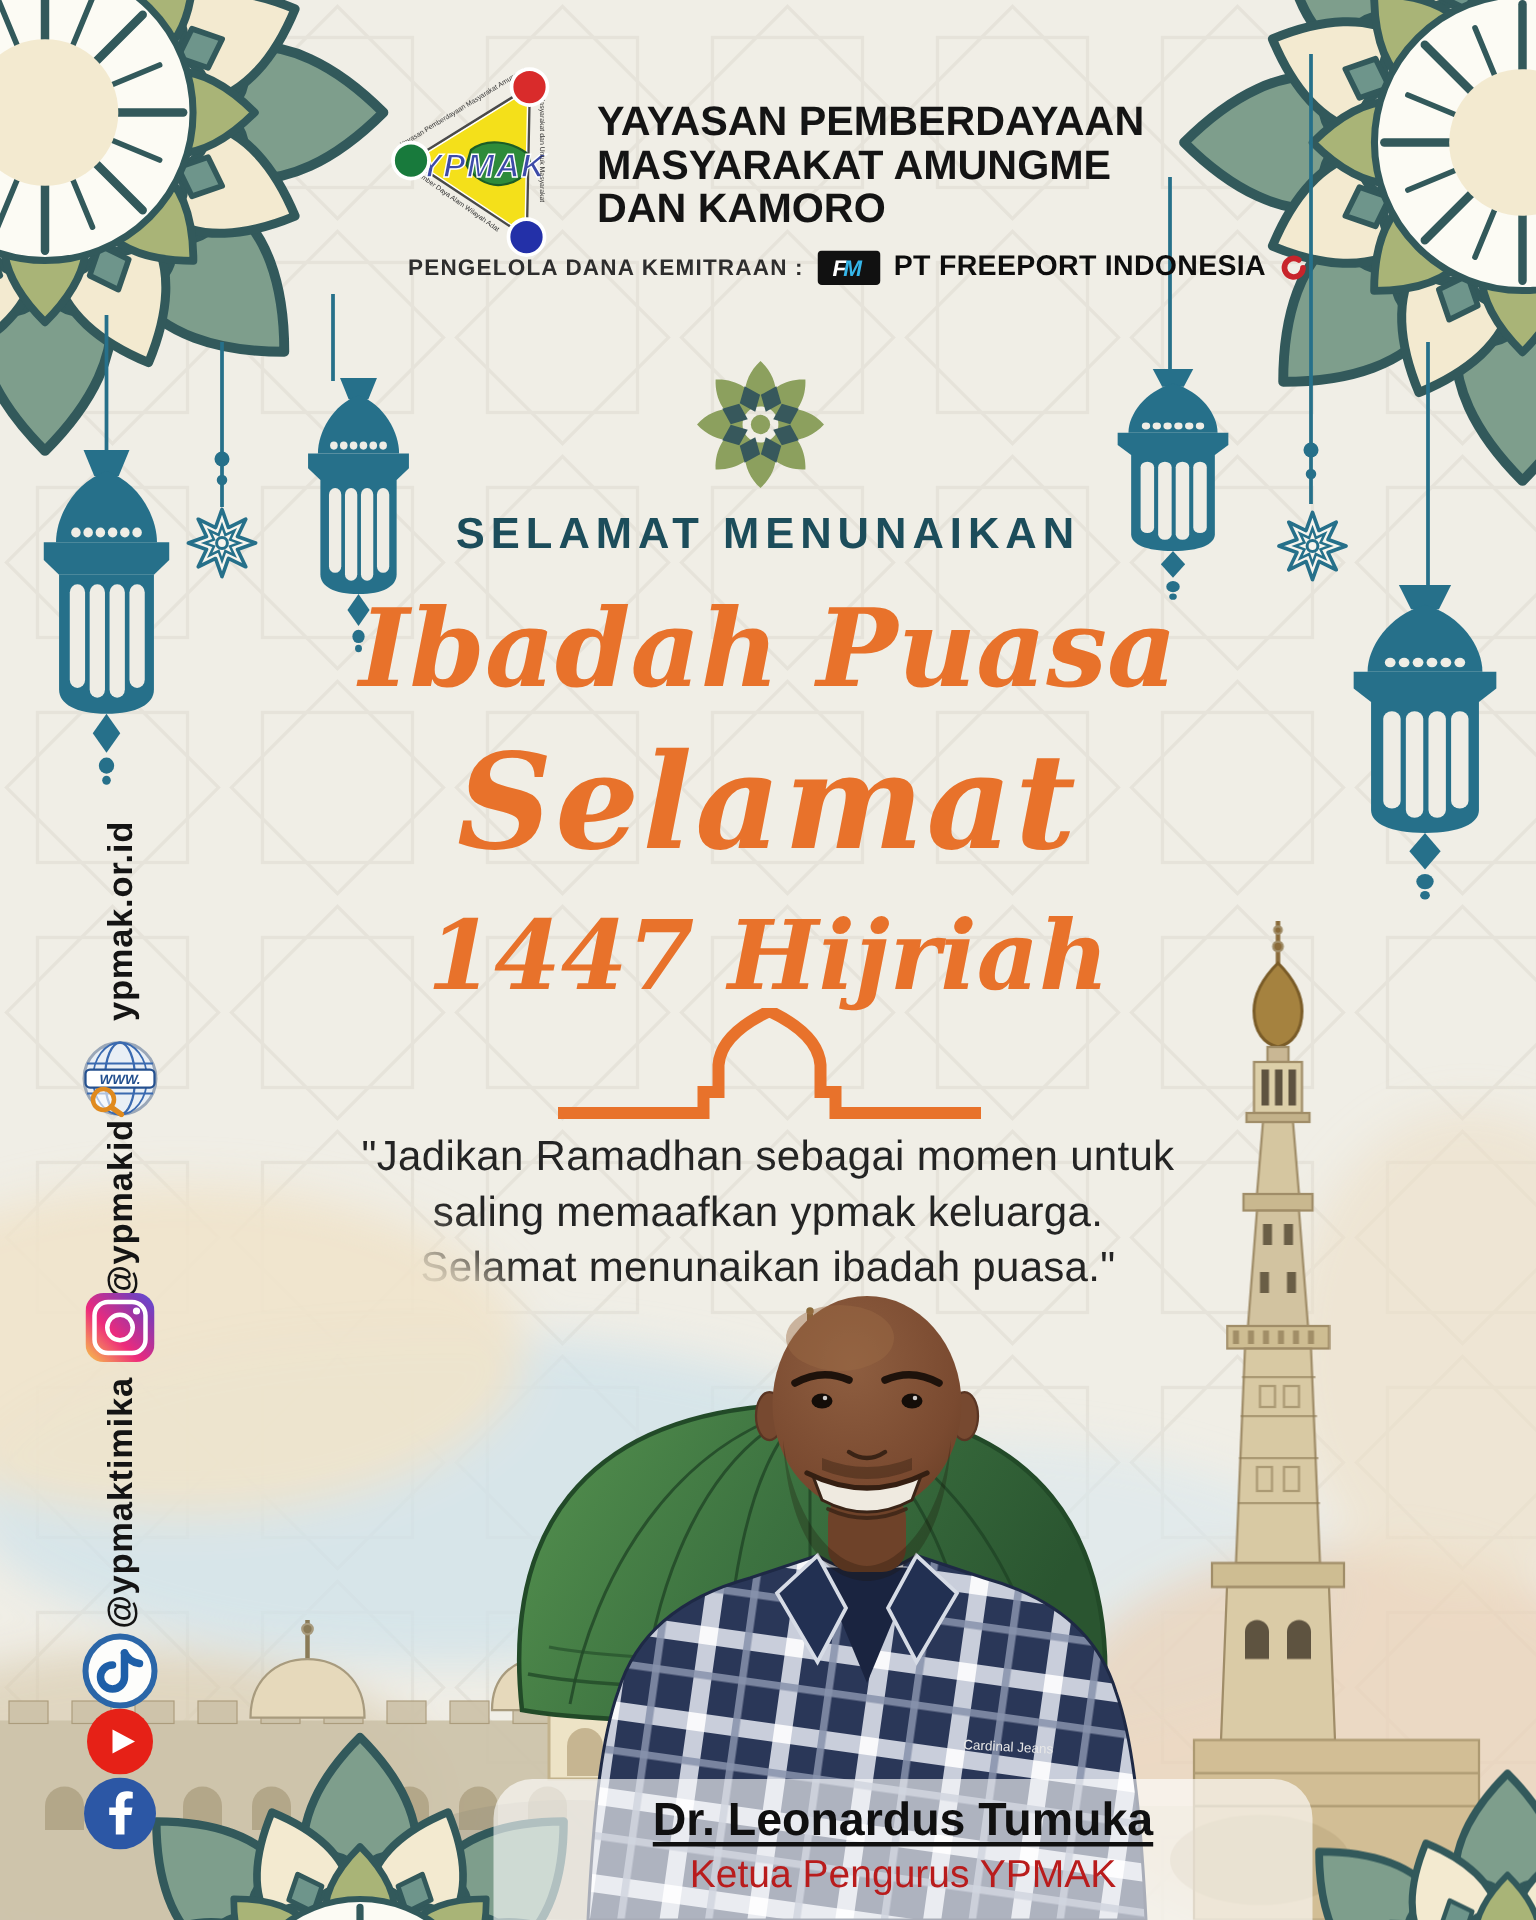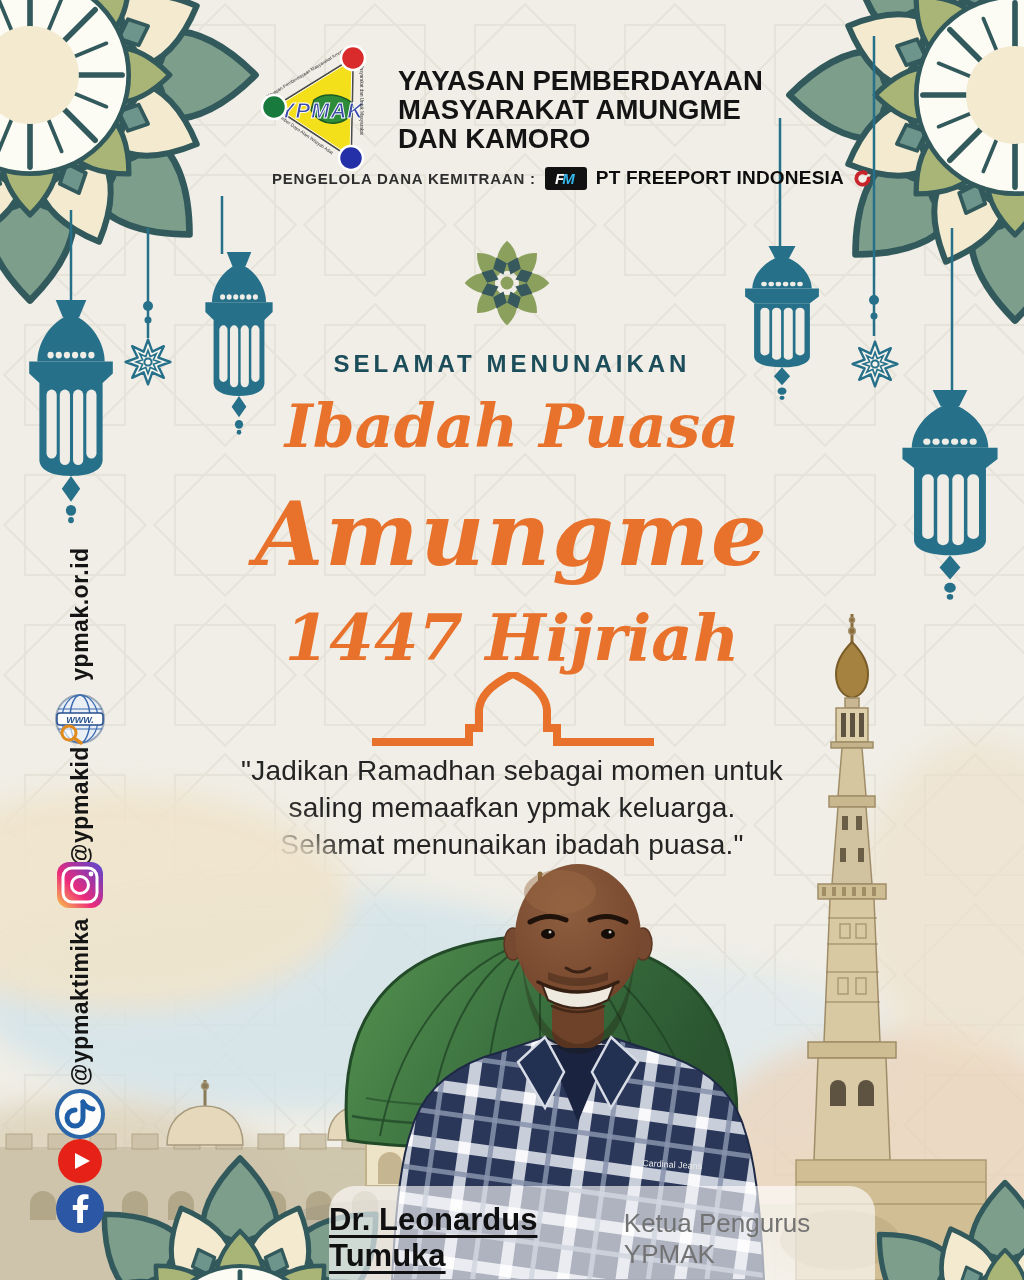--- a/index.html
+++ b/index.html
@@ -1,36 +1,36 @@
 <!DOCTYPE html>
 <html><head>
 <meta charset="utf-8">
 <style>
   html,body{margin:0;padding:0;background:#444;}
   #canvas{position:relative;width:1024px;height:1280px;margin:0 auto;background:#F0EEE6;overflow:hidden;
           font-family:"Liberation Sans",sans-serif;}
   .abs{position:absolute;}
   .centered{left:0;right:0;margin:auto;text-align:center;}
-  .eyebrow{top:350px;font-size:24px;font-weight:bold;letter-spacing:4px;color:#1C4D5B;}
+  .eyebrow{top:340px;font-size:29px;font-weight:bold;letter-spacing:4px;color:#1C4D5B;}
   .script{font-family:"DejaVu Serif",serif;font-style:italic;font-weight:bold;color:#E8722B;}
-  .title1{top:396px;font-size:60px;line-height:1;}
+  .title1{top:396px;font-size:72px;line-height:1;}
   .title2{top:490px;font-size:88px;line-height:1;letter-spacing:2px;}
   .year{top:600px;font-size:64px;}
   .quote{top:752px;font-size:28px;line-height:37px;font-weight:500;color:#242424;letter-spacing:.2px;}
   .org-block{left:398px;top:66px;width:430px;font-size:27.5px;font-weight:bold;line-height:29px;color:#141414;}
   .partner-row{left:272px;top:163px;height:30px;display:flex;align-items:center;gap:9px;}
   .partner-label{font-size:15px;font-weight:bold;letter-spacing:.8px;color:#2E2E2E;}
   .partner-name{font-size:19px;font-weight:bold;letter-spacing:.2px;color:#0D0D0D;}
   .vtext{position:absolute;transform:rotate(-90deg);transform-origin:center;font-weight:bold;
          font-size:23px;color:#141414;text-align:center;letter-spacing:.5px;height:30px;line-height:30px;}
   .banner{left:329px;top:1186px;width:546px;height:94px;background:rgba(255,255,255,.62);
-          border-radius:26px 26px 0 0;display:flex;flex-direction:row;align-items:center;padding-top:9px;box-sizing:border-box;}
+          border-radius:26px 26px 0 0;display:flex;flex-direction:column;align-items:center;padding-top:9px;box-sizing:border-box;}
   .banner-name{font-size:31px;font-weight:bold;color:#101010;text-decoration:underline;
                text-underline-offset:5px;text-decoration-thickness:2.5px;}
-  .banner-role{font-size:26px;color:#737373;margin-top:3px;}
+  .banner-role{font-size:26px;color:#b91c1c;margin-top:3px;}
 </style>
 </head>
 <body>
 
 <div id="canvas">
 
   <svg style="position:absolute;width:0;height:0" aria-hidden="true">
     <defs>
       <symbol id="mandala" viewBox="-250 -250 500 500">
         <g stroke-linejoin="round">
@@ -245,21 +245,21 @@
   </div>
 
   <div class="abs org-block">
     <div>YAYASAN PEMBERDAYAAN</div>
     <div>MASYARAKAT AMUNGME</div>
     <div>DAN KAMORO</div>
   </div>
 
   <div class="abs centered eyebrow">SELAMAT MENUNAIKAN</div>
   <div class="abs centered script title1">Ibadah Puasa</div>
-  <div class="abs centered script title2">Amungme</div>
+  <div class="abs centered script title2">Selamat</div>
   <div class="abs centered script year">1447 Hijriah</div>
 
   <svg class="abs" style="left:372px;top:672px" width="282" height="78" viewBox="0 0 282 78">
     <path d="M0,70 H97 V56 H107 V38 C108,24 120,12 141,2 C162,12 174,24 175,38 V56 H185 V70 H282" fill="none" stroke="#E8722B" stroke-width="8" stroke-linejoin="miter"></path>
   </svg>
 
   <div class="abs centered quote">
     <div>"Jadikan Ramadhan sebagai momen untuk</div>
     <div>saling memaafkan ypmak keluarga.</div>
     <div>Selamat menunaikan ibadah puasa."</div>

